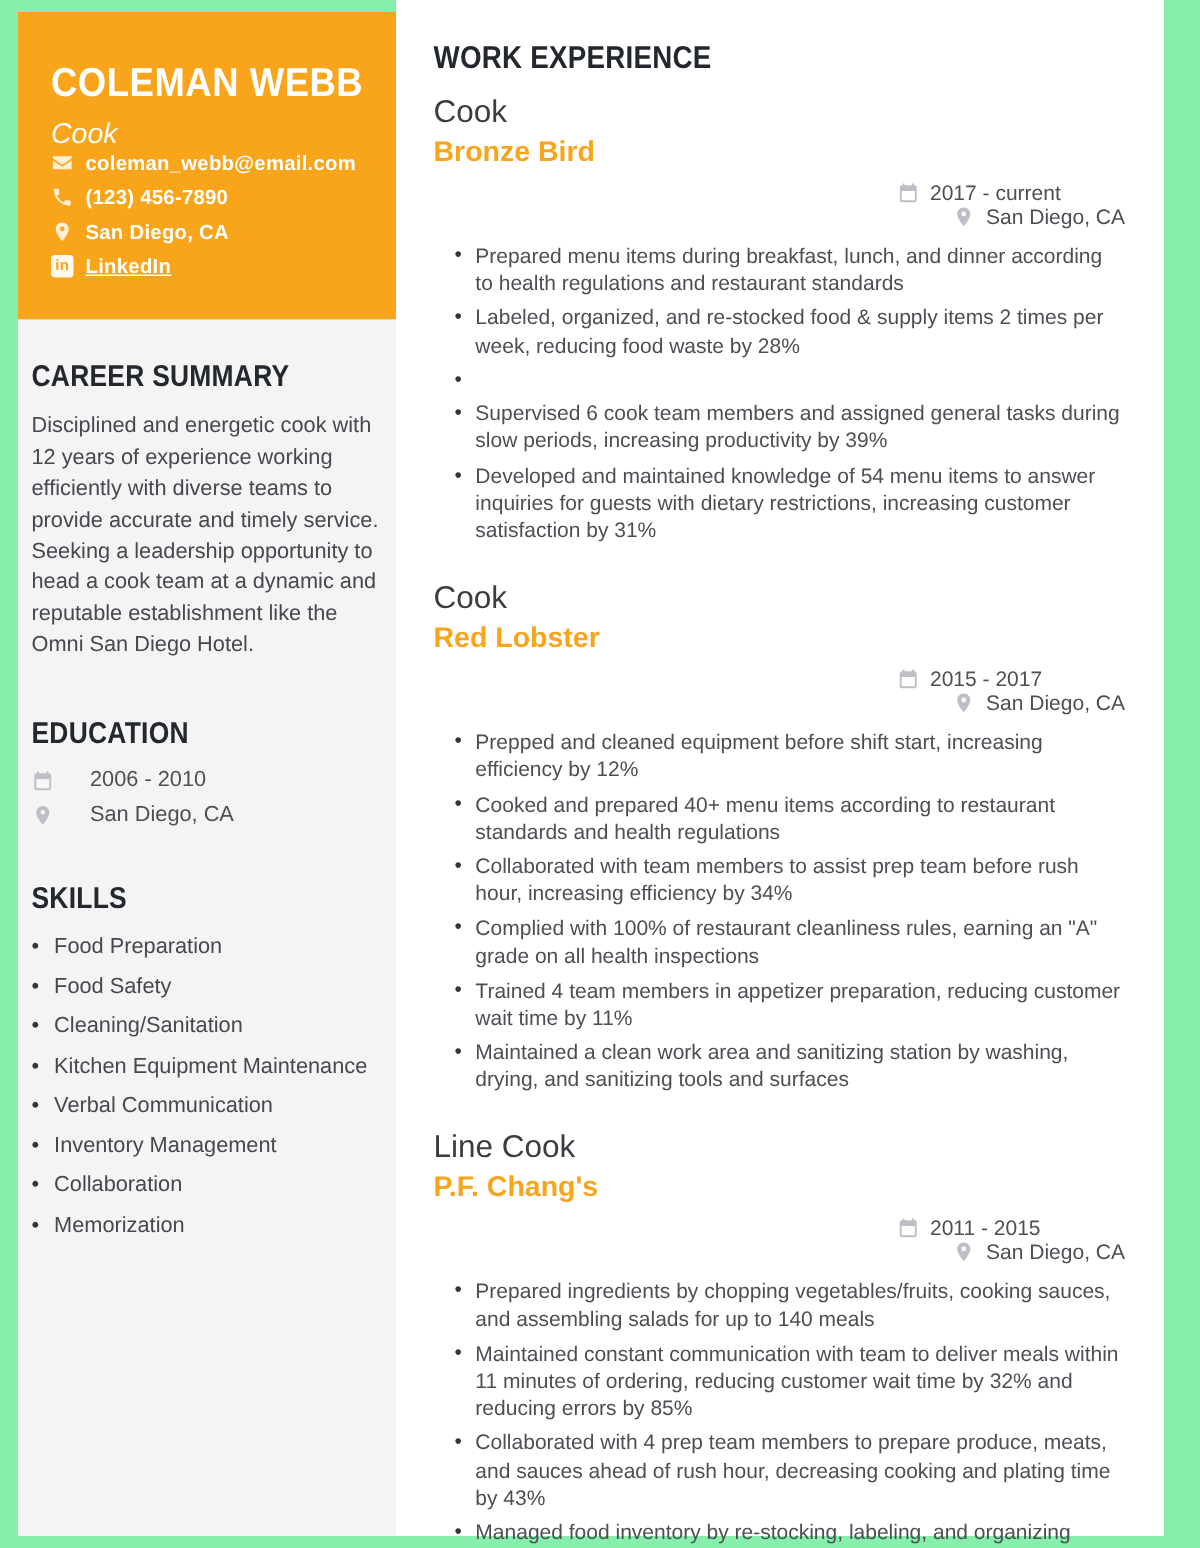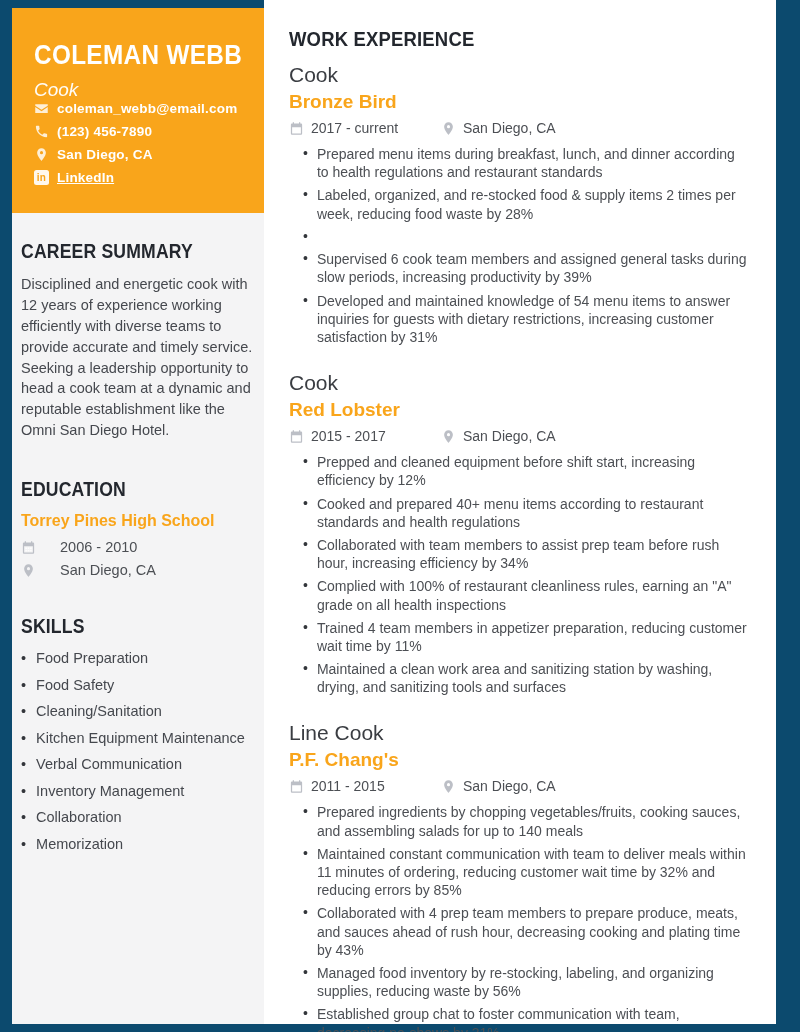--- a/index.html
+++ b/index.html
@@ -6,21 +6,21 @@
     --accent:#F9A51B;
     --dark:#23272E;
     --body:#4C4F54;
     --sb-bg:#F4F4F5;
     --icon-gray:#BCBFC6;
   }
   *{box-sizing:border-box;}
   html,body{margin:0;padding:0;background:#2b2b2b;}
   .page{
     position:relative;width:800px;height:1032px;margin:0 auto;
-    background:#0c4a6e;overflow:hidden;
+    background:#86efac;overflow:hidden;
     font-family:"Liberation Sans",sans-serif;
   }
   
   .sidebar{position:absolute;left:12px;top:8px;bottom:8px;width:266px;display:flex;flex-direction:column;}
   .id-block{background:var(--accent);height:205px;padding:32px 18px 0 22px;color:#fff;}
   .name{margin:0;font-size:27px;font-weight:700;letter-spacing:.4px;white-space:nowrap;
         transform:scaleX(.9);transform-origin:0 50%;}
   .subtitle{font-style:italic;font-size:19px;margin-top:8px;color:rgba(255,255,255,.96);}
   .contact{list-style:none;margin:21px 0 0;padding:0;display:flex;flex-direction:column;gap:8px;}
   .c-row{display:flex;align-items:center;gap:8px;font-size:13.5px;font-weight:700;letter-spacing:.2px;}
@@ -41,21 +41,21 @@
   ul.plain{list-style:none;margin:0;padding:0;}
   .blt{display:flex;gap:10px;margin-bottom:7px;font-size:14.5px;line-height:1.35;color:#45484E;}
   .dot{color:#33363B;line-height:1.25;flex:0 0 auto;}
   
   .main{position:absolute;left:264px;top:0;bottom:8px;width:512px;background:#fff;padding:27px 26px 0 25px;}
   .main-h{margin:0 0 12px;font-size:21px;font-weight:700;color:var(--dark);white-space:nowrap;
           transform:scaleX(.88);transform-origin:0 50%;letter-spacing:.2px;}
   .job{margin-bottom:25px;}
   .job-title{margin:0 0 4px;font-size:21px;font-weight:400;color:#3A3D42;}
   .company{margin:0 0 7px;font-size:19px;font-weight:700;color:var(--accent);}
-  .job-meta{display:flex;align-items:flex-end;margin-bottom:9px;}
+  .job-meta{display:flex;align-items:flex-end;margin-bottom:9px;flex-direction:column;}
   .jm-date{display:flex;align-items:center;gap:7px;width:152px;font-size:14px;color:var(--body);}
   .jm-loc{display:flex;align-items:center;gap:7px;font-size:14px;color:var(--body);}
   .j-blt{display:flex;gap:9px;margin:0 0 5px 14px;font-size:14px;line-height:1.3;color:var(--body);}
 </style>
 </head>
 <body>
 
 <svg width="0" height="0" style="position:absolute" aria-hidden="true">
   <symbol id="i-mail" viewBox="0 0 24 24">
     <path d="M2 5h20v2.4L12 14 2 7.4z"></path>
@@ -112,21 +112,20 @@
     </header>
 
     <div class="sb-body">
       <section class="sb-sec">
         <h2 class="sec-h">CAREER SUMMARY</h2>
         <p class="summary">Disciplined and energetic cook with 12 years of experience working efficiently with diverse teams to provide accurate and timely service. Seeking a leadership opportunity to head a cook team at a dynamic and reputable establishment like the Omni San Diego Hotel.</p>
       </section>
 
       <section class="sb-sec">
         <h2 class="sec-h">EDUCATION</h2>
-        <div class="edu-school">Torrey Pines High School</div>
         <div class="meta-row">
           <span class="g-ic">
               <svg class="ic">
                 <use href="#i-cal"></use>
               </svg>
             </span>
           <span>2006 - 2010</span>
         </div>
         <div class="meta-row">
           <span class="g-ic">

